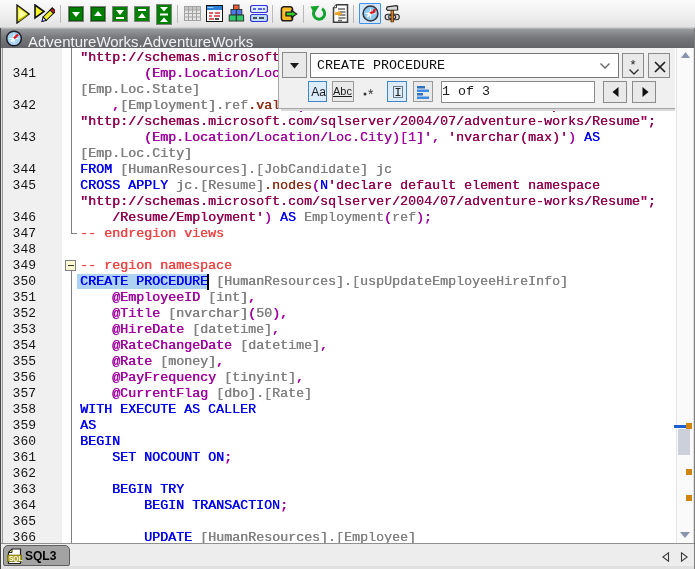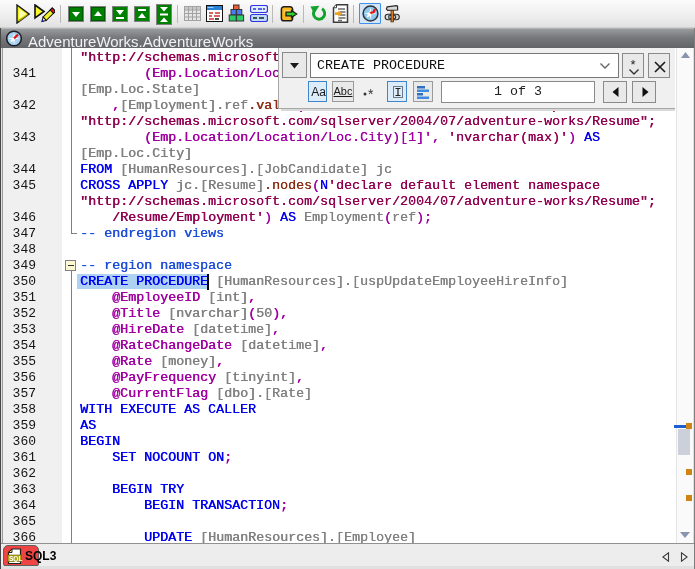--- a/index.html
+++ b/index.html
@@ -7,44 +7,44 @@
 body{position:relative;font-family:"Liberation Sans",sans-serif;background:#fff}
 .abs{position:absolute}
 #toolbar{left:0;top:0;width:695px;height:28px;background:linear-gradient(180deg,#fbfbfb 0%,#efefef 55%,#e2e2e2 100%);border-bottom:1px solid #cfcfcf}
 .tsep{position:absolute;top:5px;width:1px;height:18px;background:#b9b9b9}
 #titlebar{left:0;top:28px;width:695px;height:20px;background:linear-gradient(180deg,#9a9b9d 0%,#77787b 45%,#636467 100%);border-top:1px solid #b5b6b8}
 #titletext{position:absolute;left:28px;top:4px;font-size:15px;color:#f2f2f2}
 #editor{left:0;top:48px;width:695px;height:495px;background:#fff;overflow:hidden}
 #gutter{position:absolute;left:3px;top:0;width:59px;height:495px;background:#f0f0f0}
 #lnums{position:absolute;left:0px;top:2px;width:36px;text-align:right;font:13px "Liberation Mono",monospace;line-height:16px;color:#151515;white-space:pre}
 #code{position:absolute;left:80px;top:2px;font:13.333px "Liberation Mono",monospace;line-height:16px;white-space:pre;color:#000;text-shadow:0.4px 0 0 currentColor}
-.k{color:#0000f0}.c{color:#1d4ed8}.g{color:#808080}.s{color:#900050}.m{color:#a000a0}.f{color:#8b2d12}
+.k{color:#0000f0}.c{color:#ef4444}.g{color:#808080}.s{color:#900050}.m{color:#a000a0}.f{color:#8b2d12}
 .sel{background:#aed2f2;box-shadow:-3px 0 0 #aed2f2,1px 0 0 #aed2f2}
 .bL{position:absolute;background:#808080}
 #foldbox{position:absolute;left:65px;top:212px;width:11px;height:11px;background:#fcf8d2;border:1px solid #808080}
 #foldbox div{position:absolute;left:2px;top:4px;width:6px;height:1px;background:#333}
 #wborderL0{left:0;top:28px;width:1px;height:541px;background:#474747}
 #wborderL1{left:1px;top:48px;width:1px;height:495px;background:#e0e0e0}
 #wborderL2{left:2px;top:48px;width:1px;height:495px;background:#9a9a9a}
 #wborderR0{left:694px;top:28px;width:1px;height:541px;background:#7e7e7e}
 #wborderR1{left:693px;top:48px;width:1px;height:495px;background:#e0e0e0}
 #vscroll{left:676px;top:48px;width:17px;height:495px;background:#fafafa;border-left:1px solid #e4e4e4}
 #vthumb{position:absolute;left:1px;top:381px;width:12px;height:26px;background:#ccd0da}
 #vline{position:absolute;left:-3px;top:377px;width:16px;height:3px;background:#1b5fd0}
 .omark{position:absolute;left:9px;width:6px;height:6px;background:#d28410}
 #findbar{left:278px;top:48px;width:397px;height:61px;background:#f0f0f0;border-left:1px solid #a8a8a8;border-bottom:1px solid #a8a8a8}
 #findshadow{left:281px;top:109px;width:394px;height:2px;background:#d9d9d9}
 .fbtn{position:absolute;background:#e9e9e9;border:1px solid #8a8a8a}
 .tog-on{background:#dcecfb;border:1px solid #3f85c9}
 .tog-off{background:#e9e9e9;border:1px solid #9a9a9a}
 #fcombo{position:absolute;left:31px;top:5px;width:309px;height:25px;background:#fff;border:1px solid #777}
 #fcombo span{position:absolute;left:6px;top:4px;font:13.333px "Liberation Mono",monospace;color:#101010}
-#fcount{position:absolute;left:162px;top:33px;width:154px;height:22px;background:#fff;border:1px solid #8a8a8a;text-align:center;font:13.333px "Liberation Mono",monospace;color:#202020;line-height:20px}
+#fcount{position:absolute;left:162px;top:33px;width:154px;height:22px;background:#fff;border:1px solid #8a8a8a;text-align:left;font:13.333px "Liberation Mono",monospace;color:#202020;line-height:20px}
 #tabbar{left:0;top:543px;width:695px;height:26px;background:#ededed;border-top:1px solid #919191}
-#tab1{position:absolute;left:3px;top:1px;width:36px;height:21px;background:#ef4444;border:1px solid #5f5f5f;border-radius:5px 5px 2px 2px;box-shadow:0 1px 0 #d8d8d8}
+#tab1{position:absolute;left:3px;top:1px;width:67px;height:21px;background:#a3a3a3;border:1px solid #5f5f5f;border-radius:5px 5px 2px 2px;box-shadow:0 1px 0 #d8d8d8}
 #tab1 b{position:absolute;left:21px;top:3px;font-size:12px;color:#000}
 #tabbottom{left:1px;top:566px;width:693px;height:3px;background:#e0e0e0}
 </style>
 </head>
 <body>
 <div class="abs" id="toolbar">
 <svg style="position:absolute;left:16px;top:4px" width="14" height="20">
       <polygon points="1,1 13,10 1,19" fill="#f2f218" stroke="#1a1a1a" stroke-width="1.4"></polygon>
       <polygon points="3,5 10,10 3,15" fill="#ffffb0"></polygon>
       <polygon points="2,16 12,10.5 12,11 3,17.5" fill="#b0b000"></polygon>
@@ -245,21 +245,21 @@
     </div>
 <div class="fbtn" style="left:369px;top:5px;width:22px;height:25px">
       <svg style="position:absolute;left:5px;top:7px" width="12" height="12">
         <path d="M1,1 L11,11 M11,1 L1,11" stroke="#1a1a1a" stroke-width="1.6"></path>
       </svg>
     </div>
 <div class="tog-on" style="position:absolute;left:29px;top:33px;width:19px;height:21px">
       <div style="font:12px 'Liberation Sans';color:#1a1a1a;text-align:right;margin-top:3px">Aa</div>
     </div>
 <div class="tog-off" style="position:absolute;left:53px;top:33px;width:22px;height:21px">
-      <div style="font:11px 'Liberation Sans';color:#1a1a1a;text-align:center;margin-top:3px;text-decoration:underline">Abc</div>
+      <div style="font:11px 'Liberation Sans';color:#1a1a1a;margin-top:3px;text-decoration:underline">Abc</div>
     </div>
 <div style="position:absolute;left:81px;top:33px;width:20px;height:21px">
       <svg style="position:absolute;left:3px;top:6px" width="14" height="10">
         <circle cx="2" cy="7" r="1.5" fill="#333"></circle>
         <text x="5" y="12" font-size="14" font-family="Liberation Sans" fill="#333">*</text>
       </svg>
     </div>
 <div class="tog-on" style="position:absolute;left:108px;top:33px;width:20px;height:21px">
       <svg style="position:absolute;left:4px;top:3px" width="12" height="15">
         <rect x="1.5" y="1.5" width="9" height="11" fill="none" stroke="#6a7a88" stroke-width="1"></rect>

